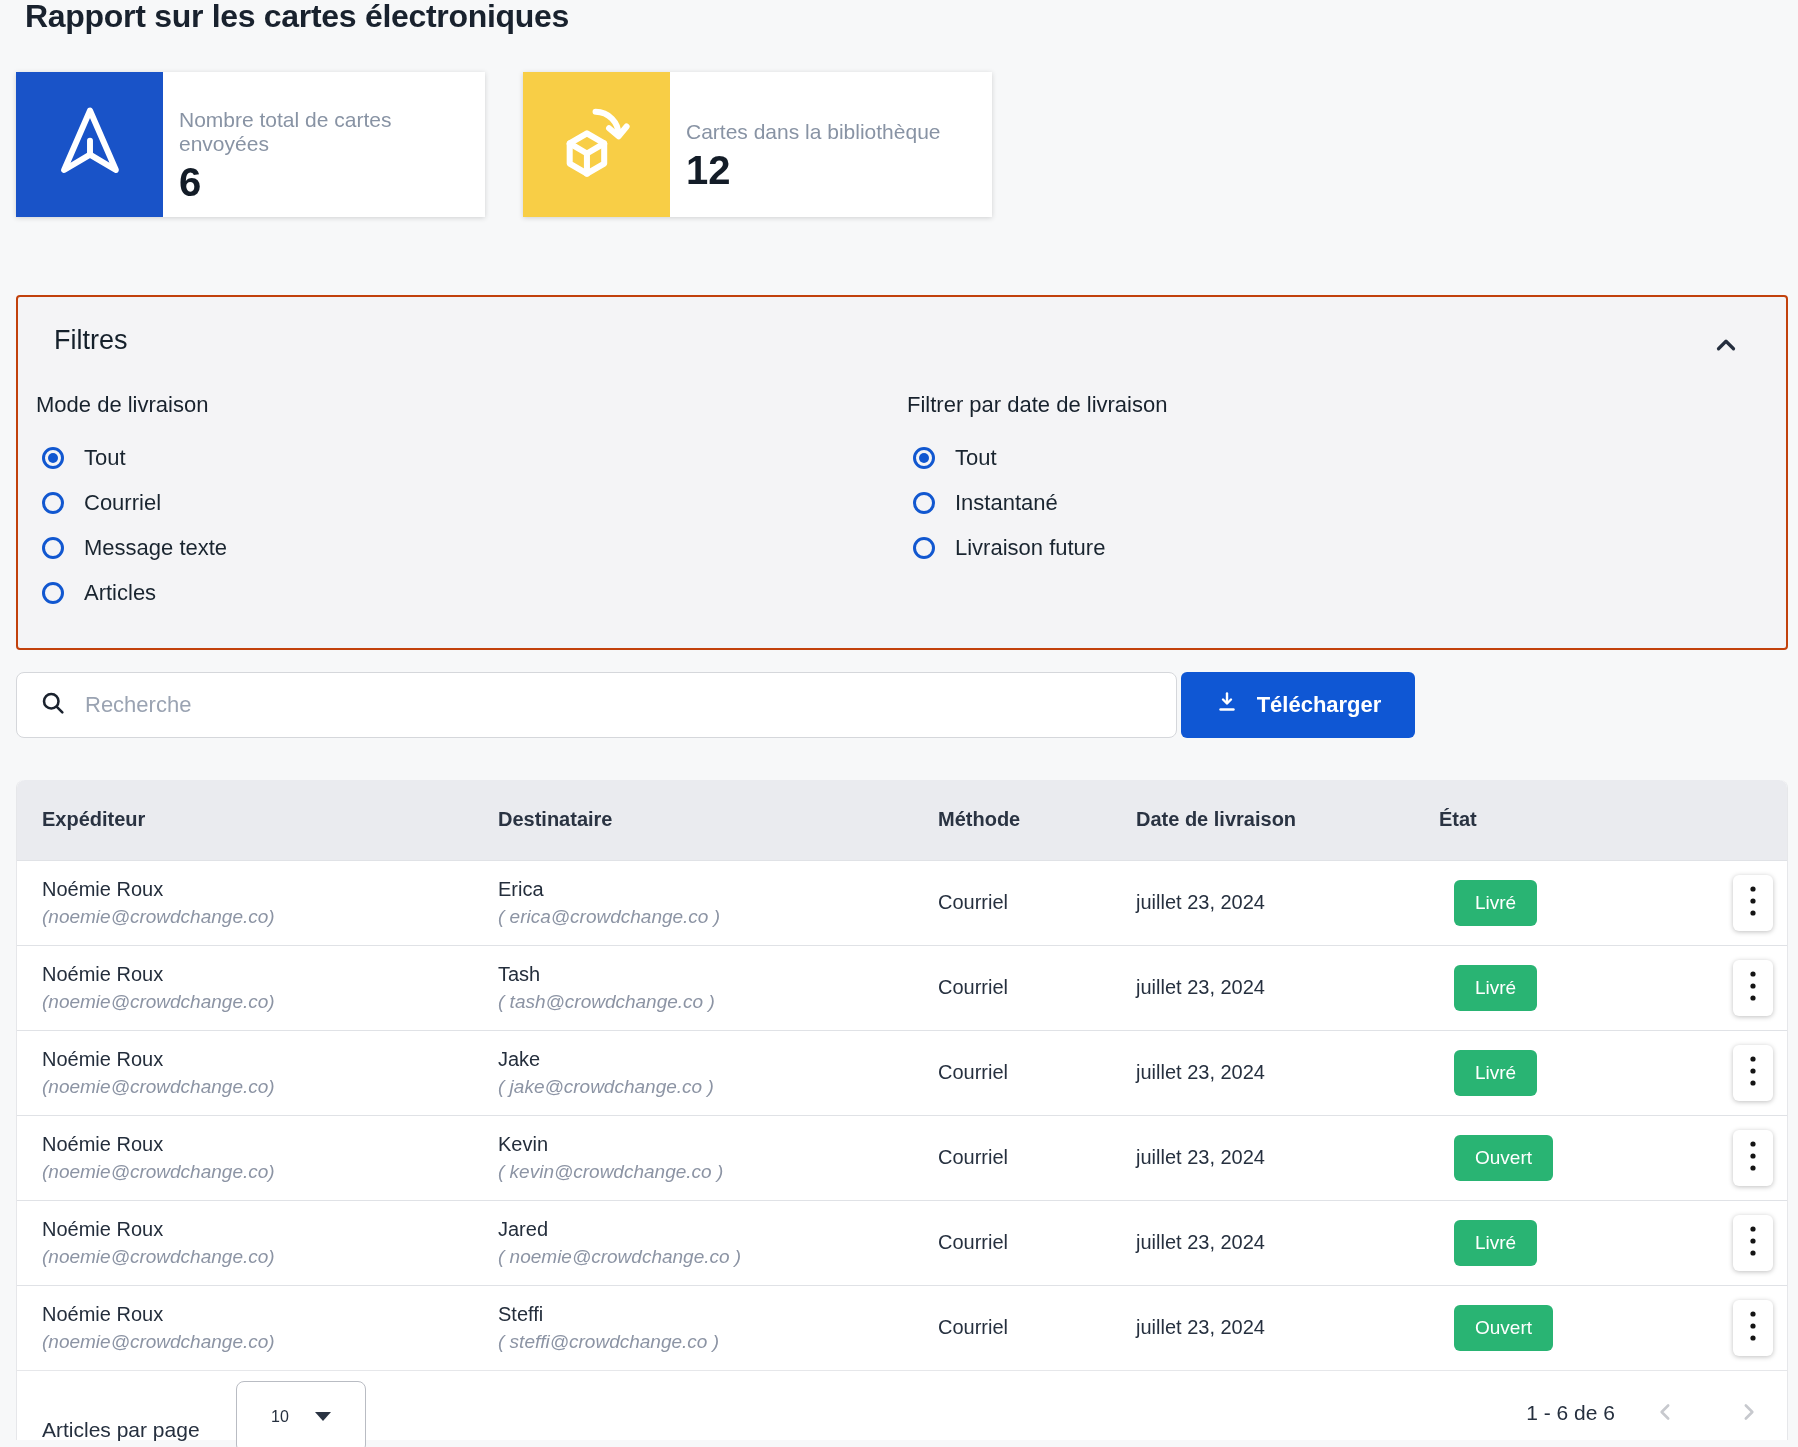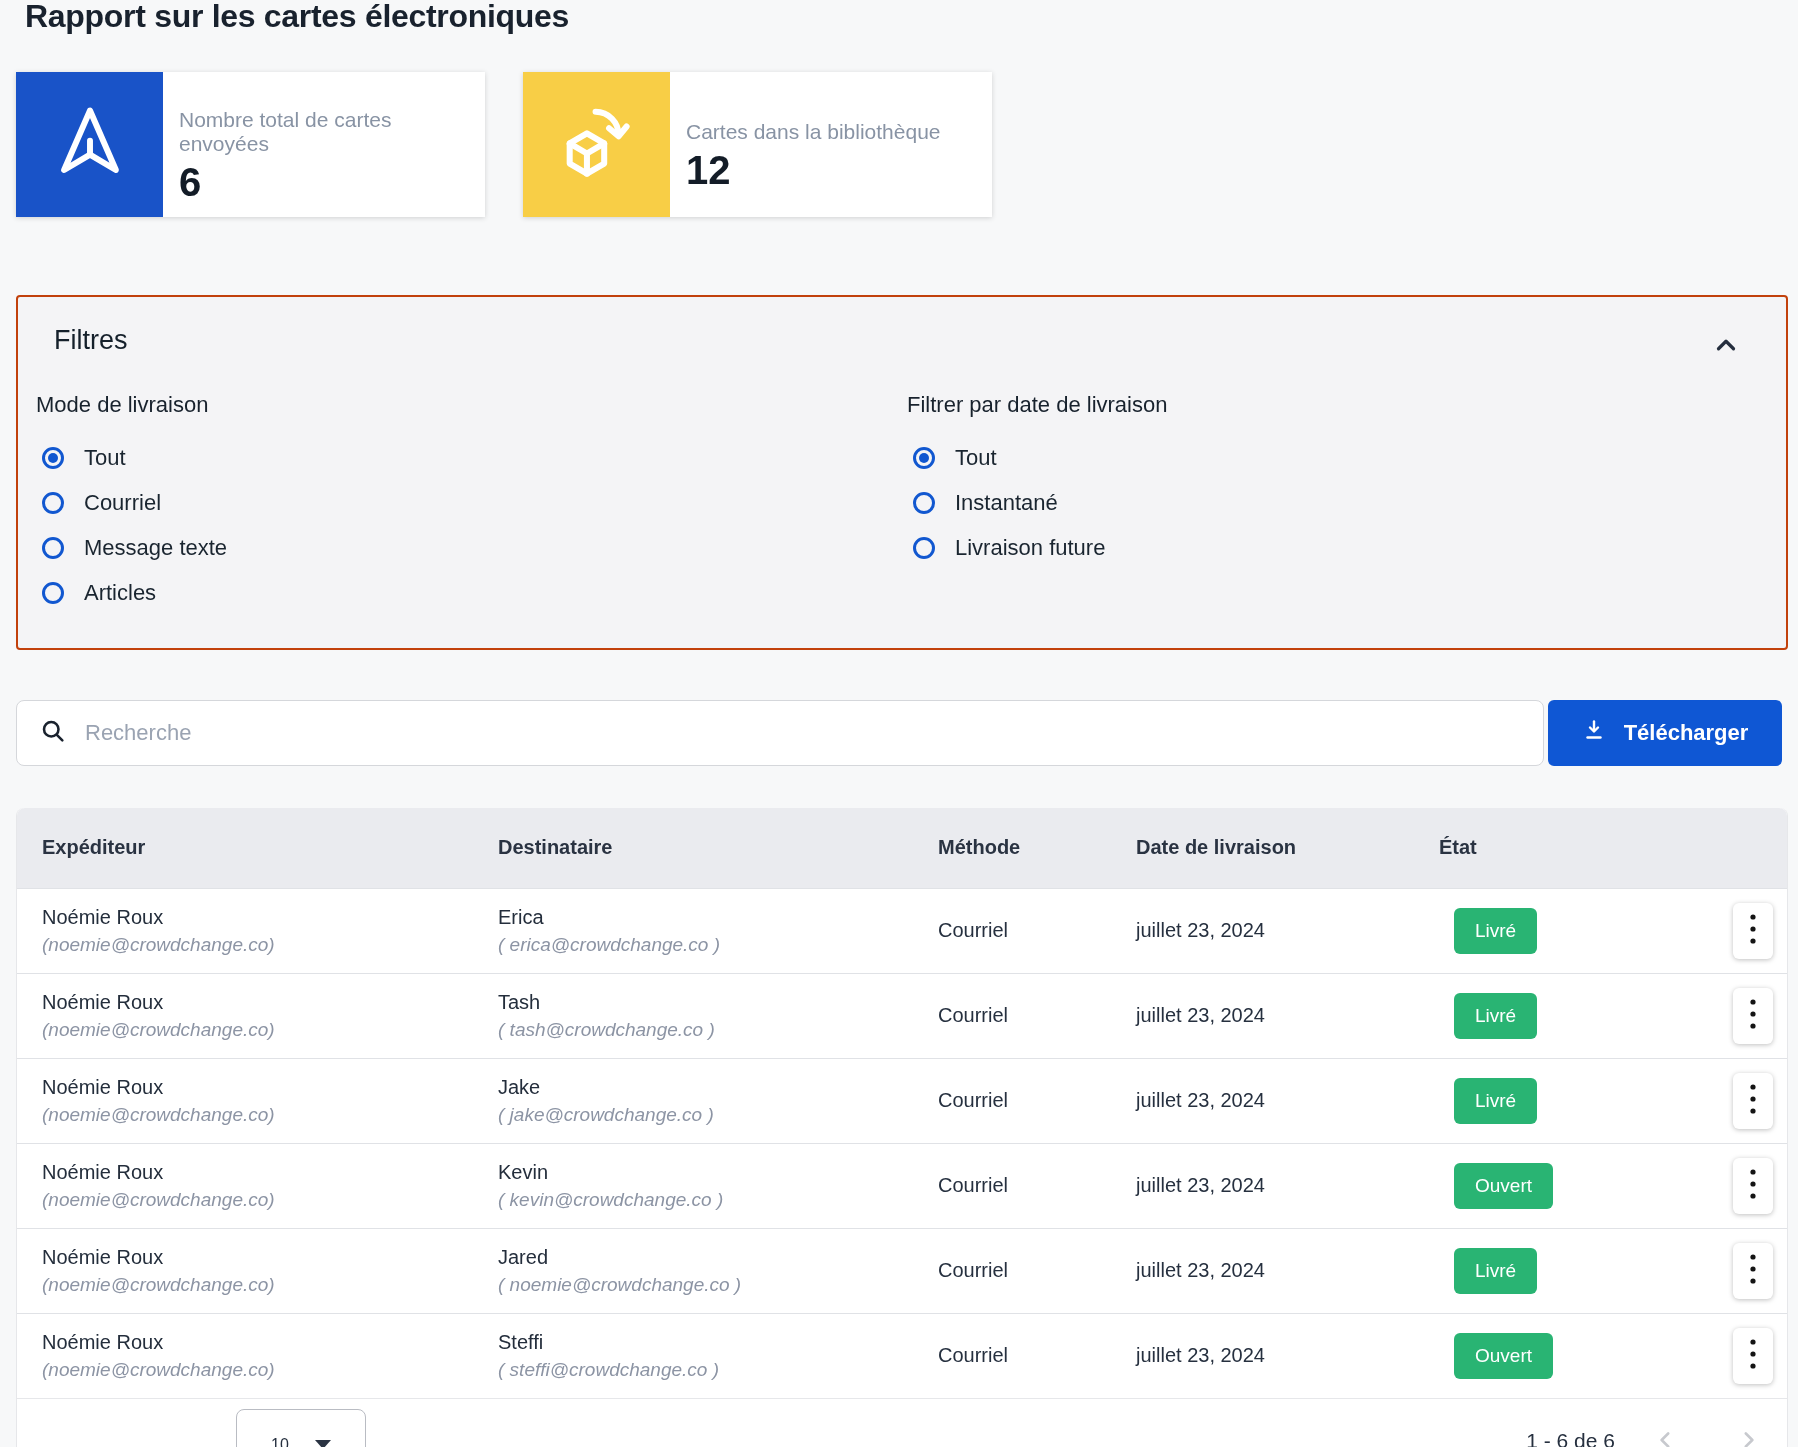--- a/index.html
+++ b/index.html
@@ -54,21 +54,21 @@
     width:22px; height:22px; border-radius:50%;
     border:3px solid #1157d0; background:#f4f4f6;
     display:flex; align-items:center; justify-content:center; flex:0 0 22px;
   }
   .radio-circle.selected::after {
     content:""; width:10px; height:10px; border-radius:50%; background:#1157d0;
   }
   .radio-label { font-size:22px; color:#1a2530; }
 
   
-  .search-row { display:flex; gap:4px; margin-top:50px; width:1766px; }
+  .search-row { display:flex; gap:4px; margin-top:22px; width:1399px; }
   .search-box {
     flex:1; height:66px; background:#fff; border:1.5px solid #d5d7db; border-radius:8px;
     display:flex; align-items:center; padding-left:22px; gap:16px;
   }
   .search-input {
     border:none; outline:none; flex:1; font-size:22px; color:#333;
     font-family:"Liberation Sans", sans-serif; background:transparent;
   }
   .search-input::placeholder { color:#9aa3b2; }
   .download-btn {

